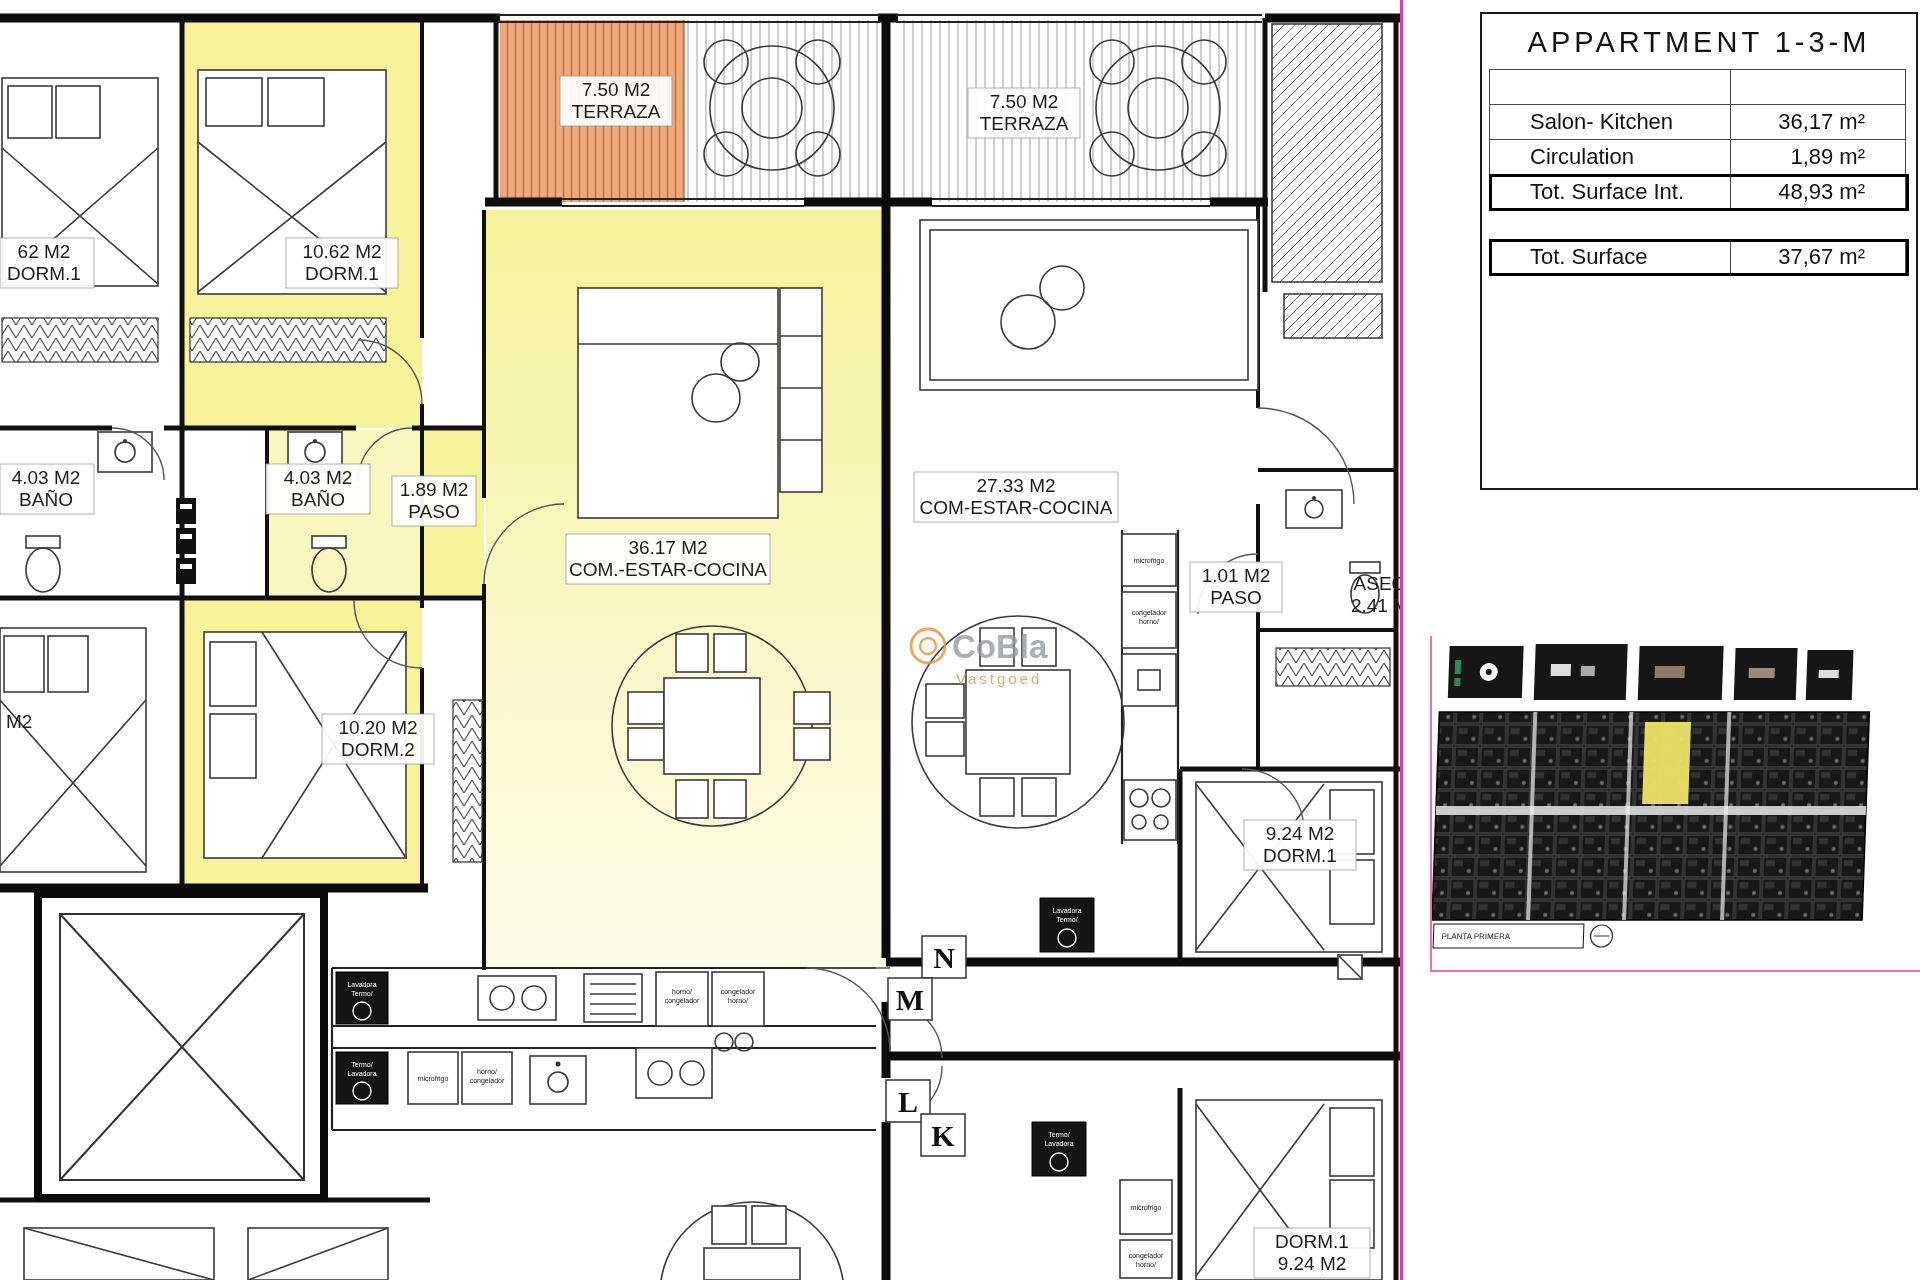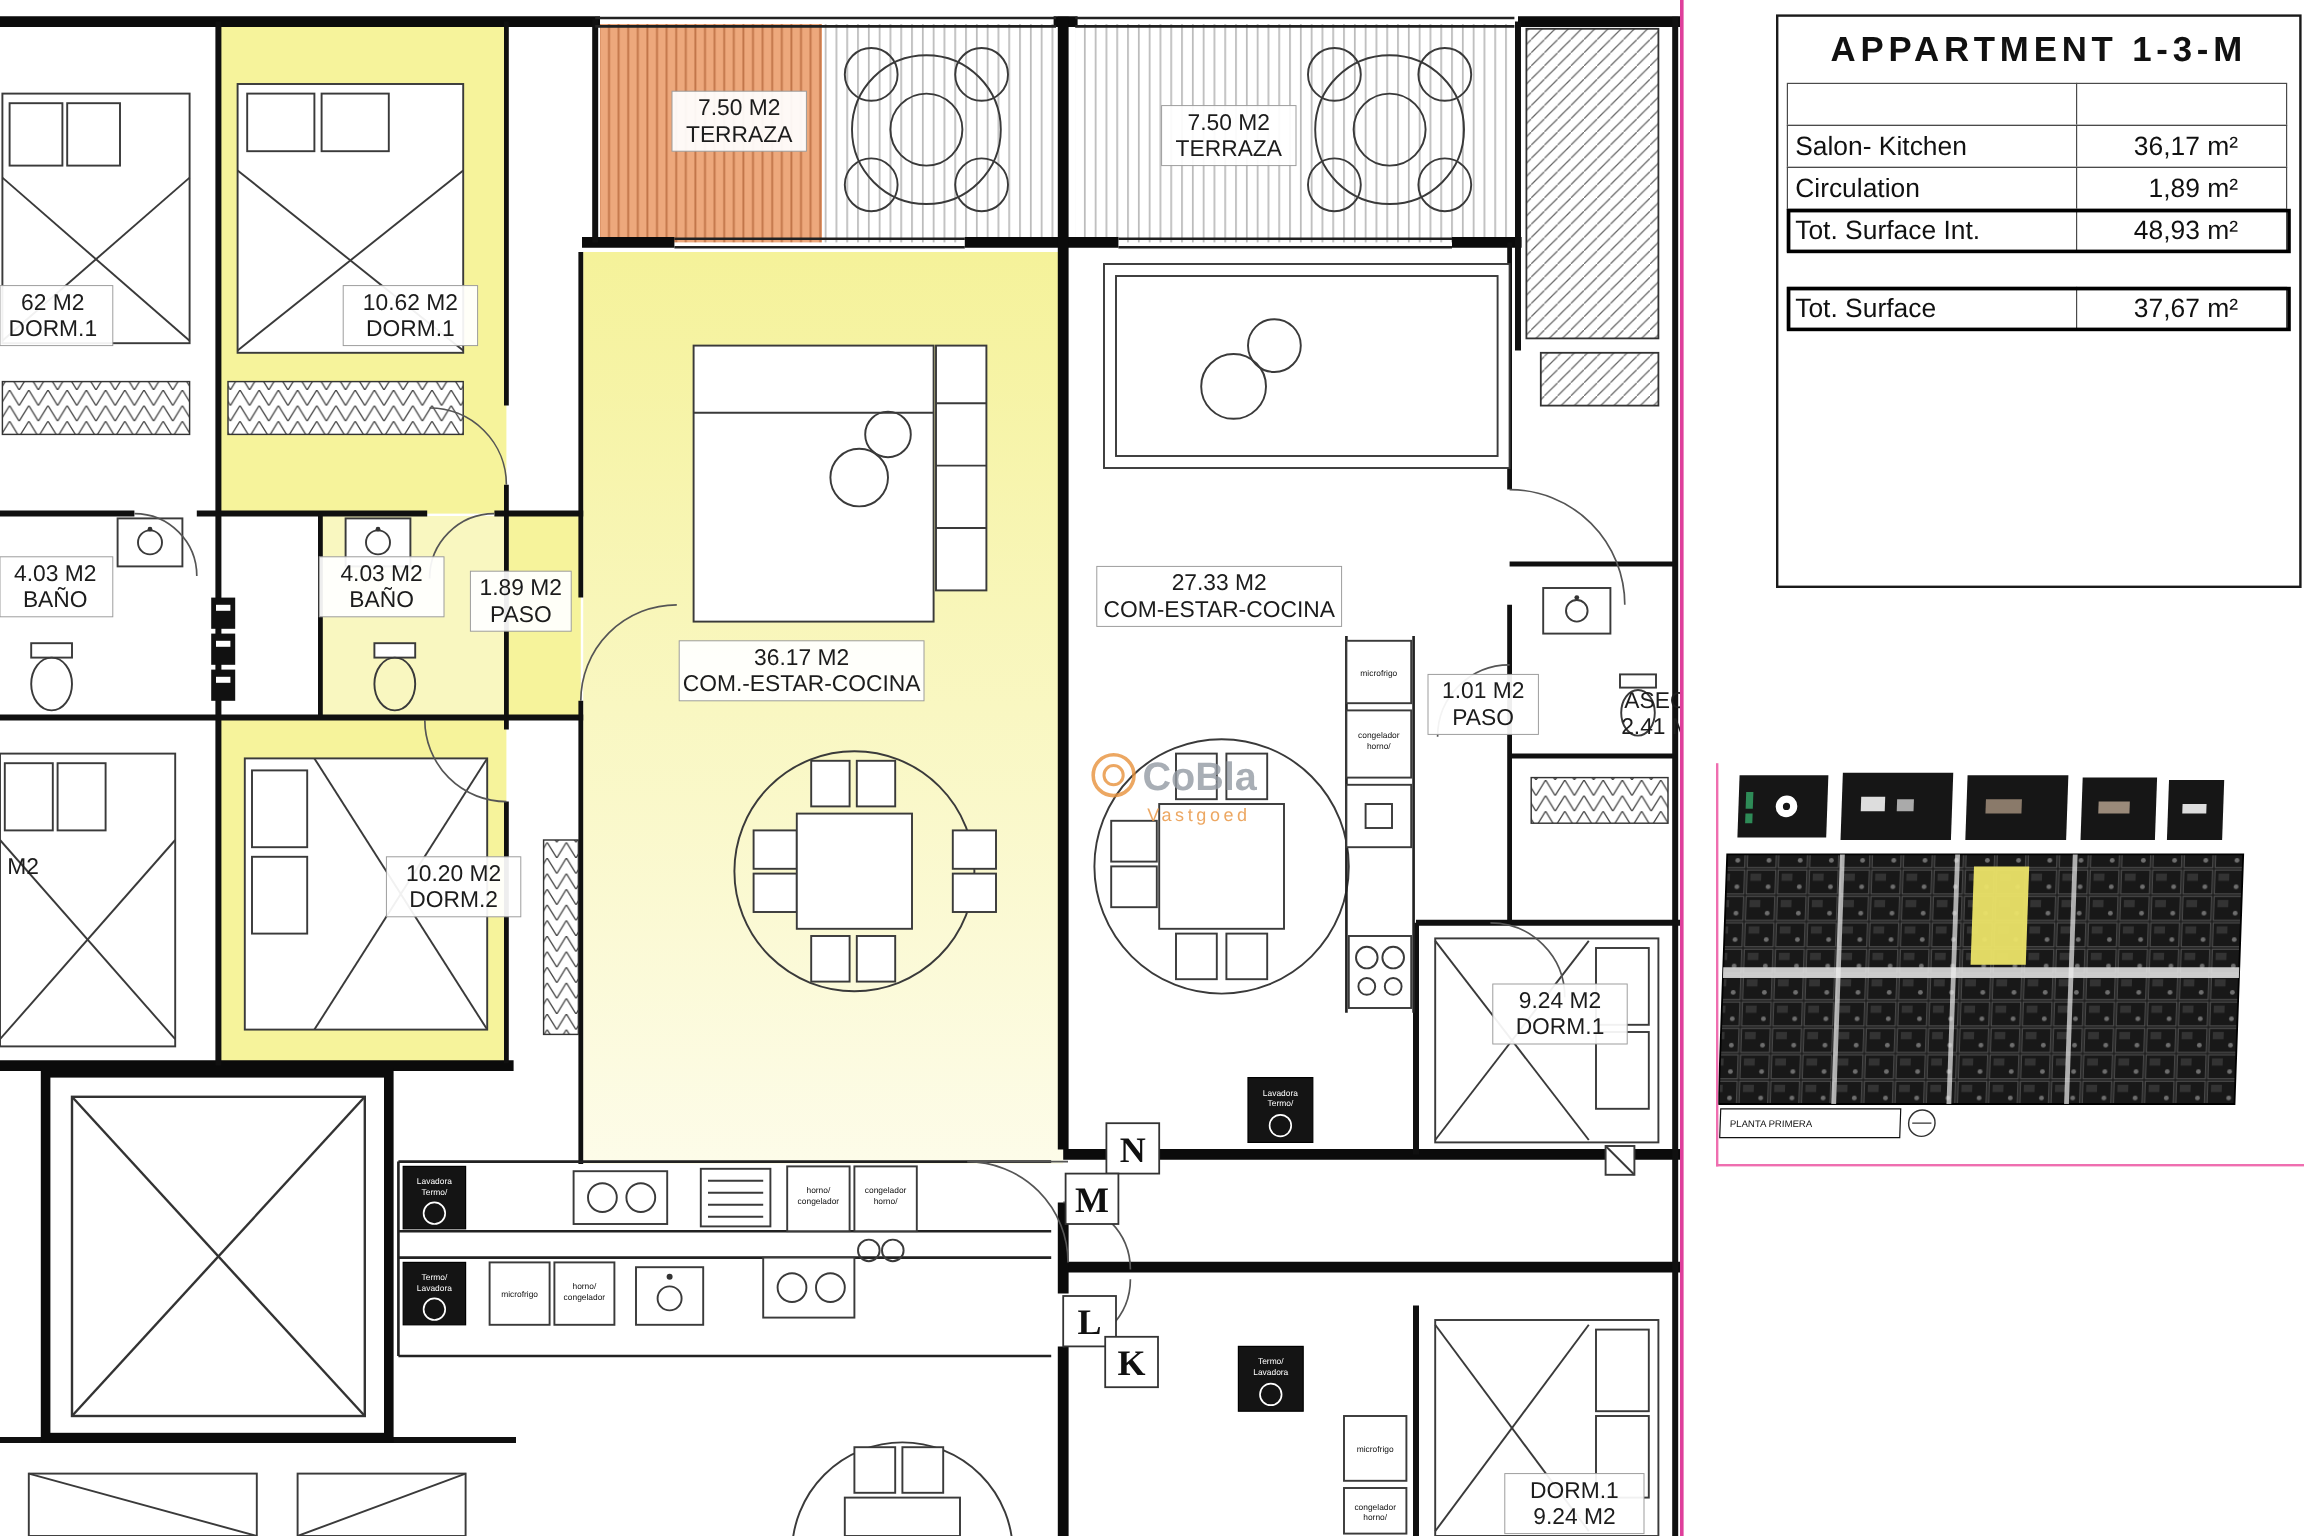--- a/index.html
+++ b/index.html
@@ -20,27 +20,27 @@
   .fw{fill:#ffffff;stroke:#3a3a3a;stroke-width:1.6}
   .blk{fill:#141414;stroke:#000;stroke-width:1}
   .arc{fill:none;stroke:#555;stroke-width:1.4}
   .ltbox{fill:#fff;stroke:#333;stroke-width:1.5}
   
   .vline{position:absolute;left:1400px;top:0;width:3px;height:1280px;background:#de3f9b}
   .pinkv2{position:absolute;left:1430px;top:636px;width:2px;height:336px;background:#ef6eb0}
   .pinkh{position:absolute;left:1430px;top:970px;width:490px;height:2px;background:#ef6eb0}
   .panel{position:absolute;left:1480px;top:12px;width:438px;height:478px;border:2px solid #1a1a1a;
          background:#fff;box-sizing:border-box}
-  .panel-title{text-align:center;font-size:29px;font-weight:700;letter-spacing:4px;color:#111;
+  .panel-title{text-align:center;font-size:29px;font-weight:400;letter-spacing:4px;color:#111;
                padding-top:12px;height:56px;box-sizing:border-box;white-space:nowrap}
   .grid{margin:0 8px}
   .row{display:flex;height:35px;box-sizing:border-box}
   .row .c{box-sizing:border-box;border:1px solid #4a4a4a;margin-left:-1px;margin-top:-1px;
           display:flex;align-items:center;font-size:22px;color:#111;background:#fff}
-  .c.l{width:58%;padding-left:6px}
+  .c.l{width:58%;padding-left:40px}
   .c.v{width:42%;justify-content:flex-end;padding-right:40px}
   .row.spacer{height:30px}
   .row.boxed{outline:3px solid #000;outline-offset:-2px;position:relative;z-index:2}
   .inset{position:absolute;left:1432px;top:636px}
   .inset-cap{font:8px "Liberation Sans",sans-serif;fill:#111}
 </style>
 </head>
 <body>
 
 <div class="stage">

